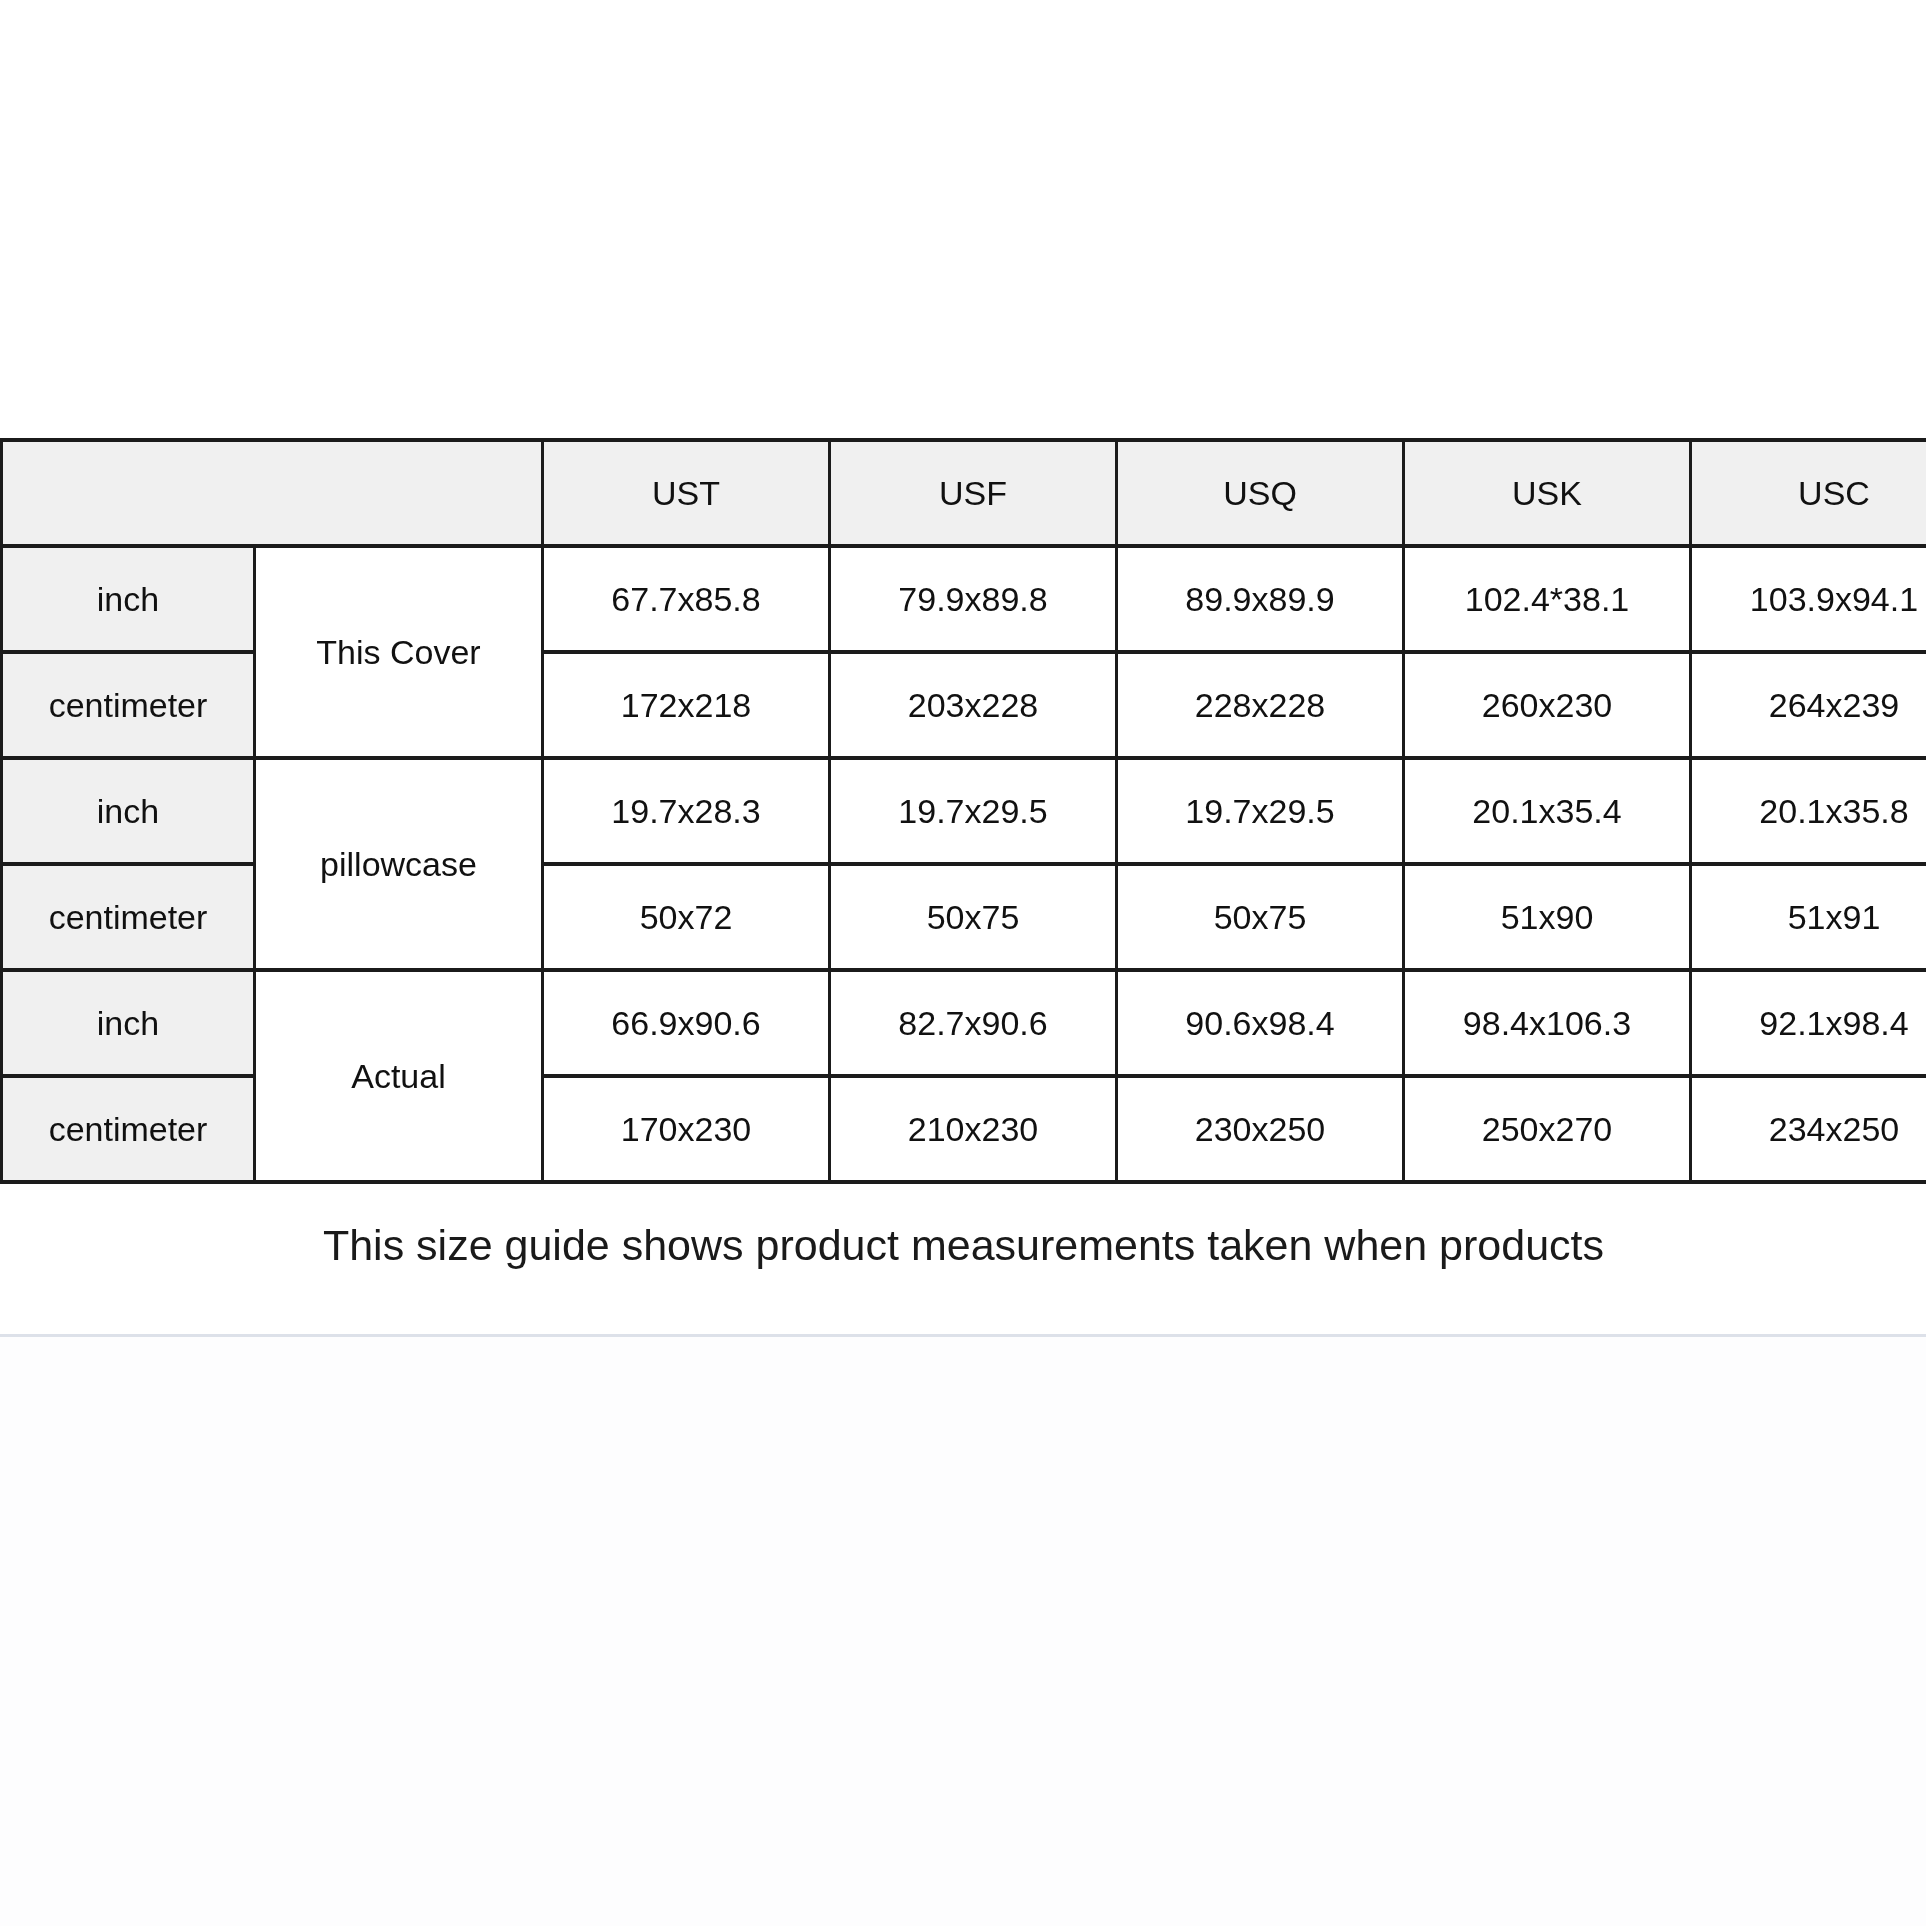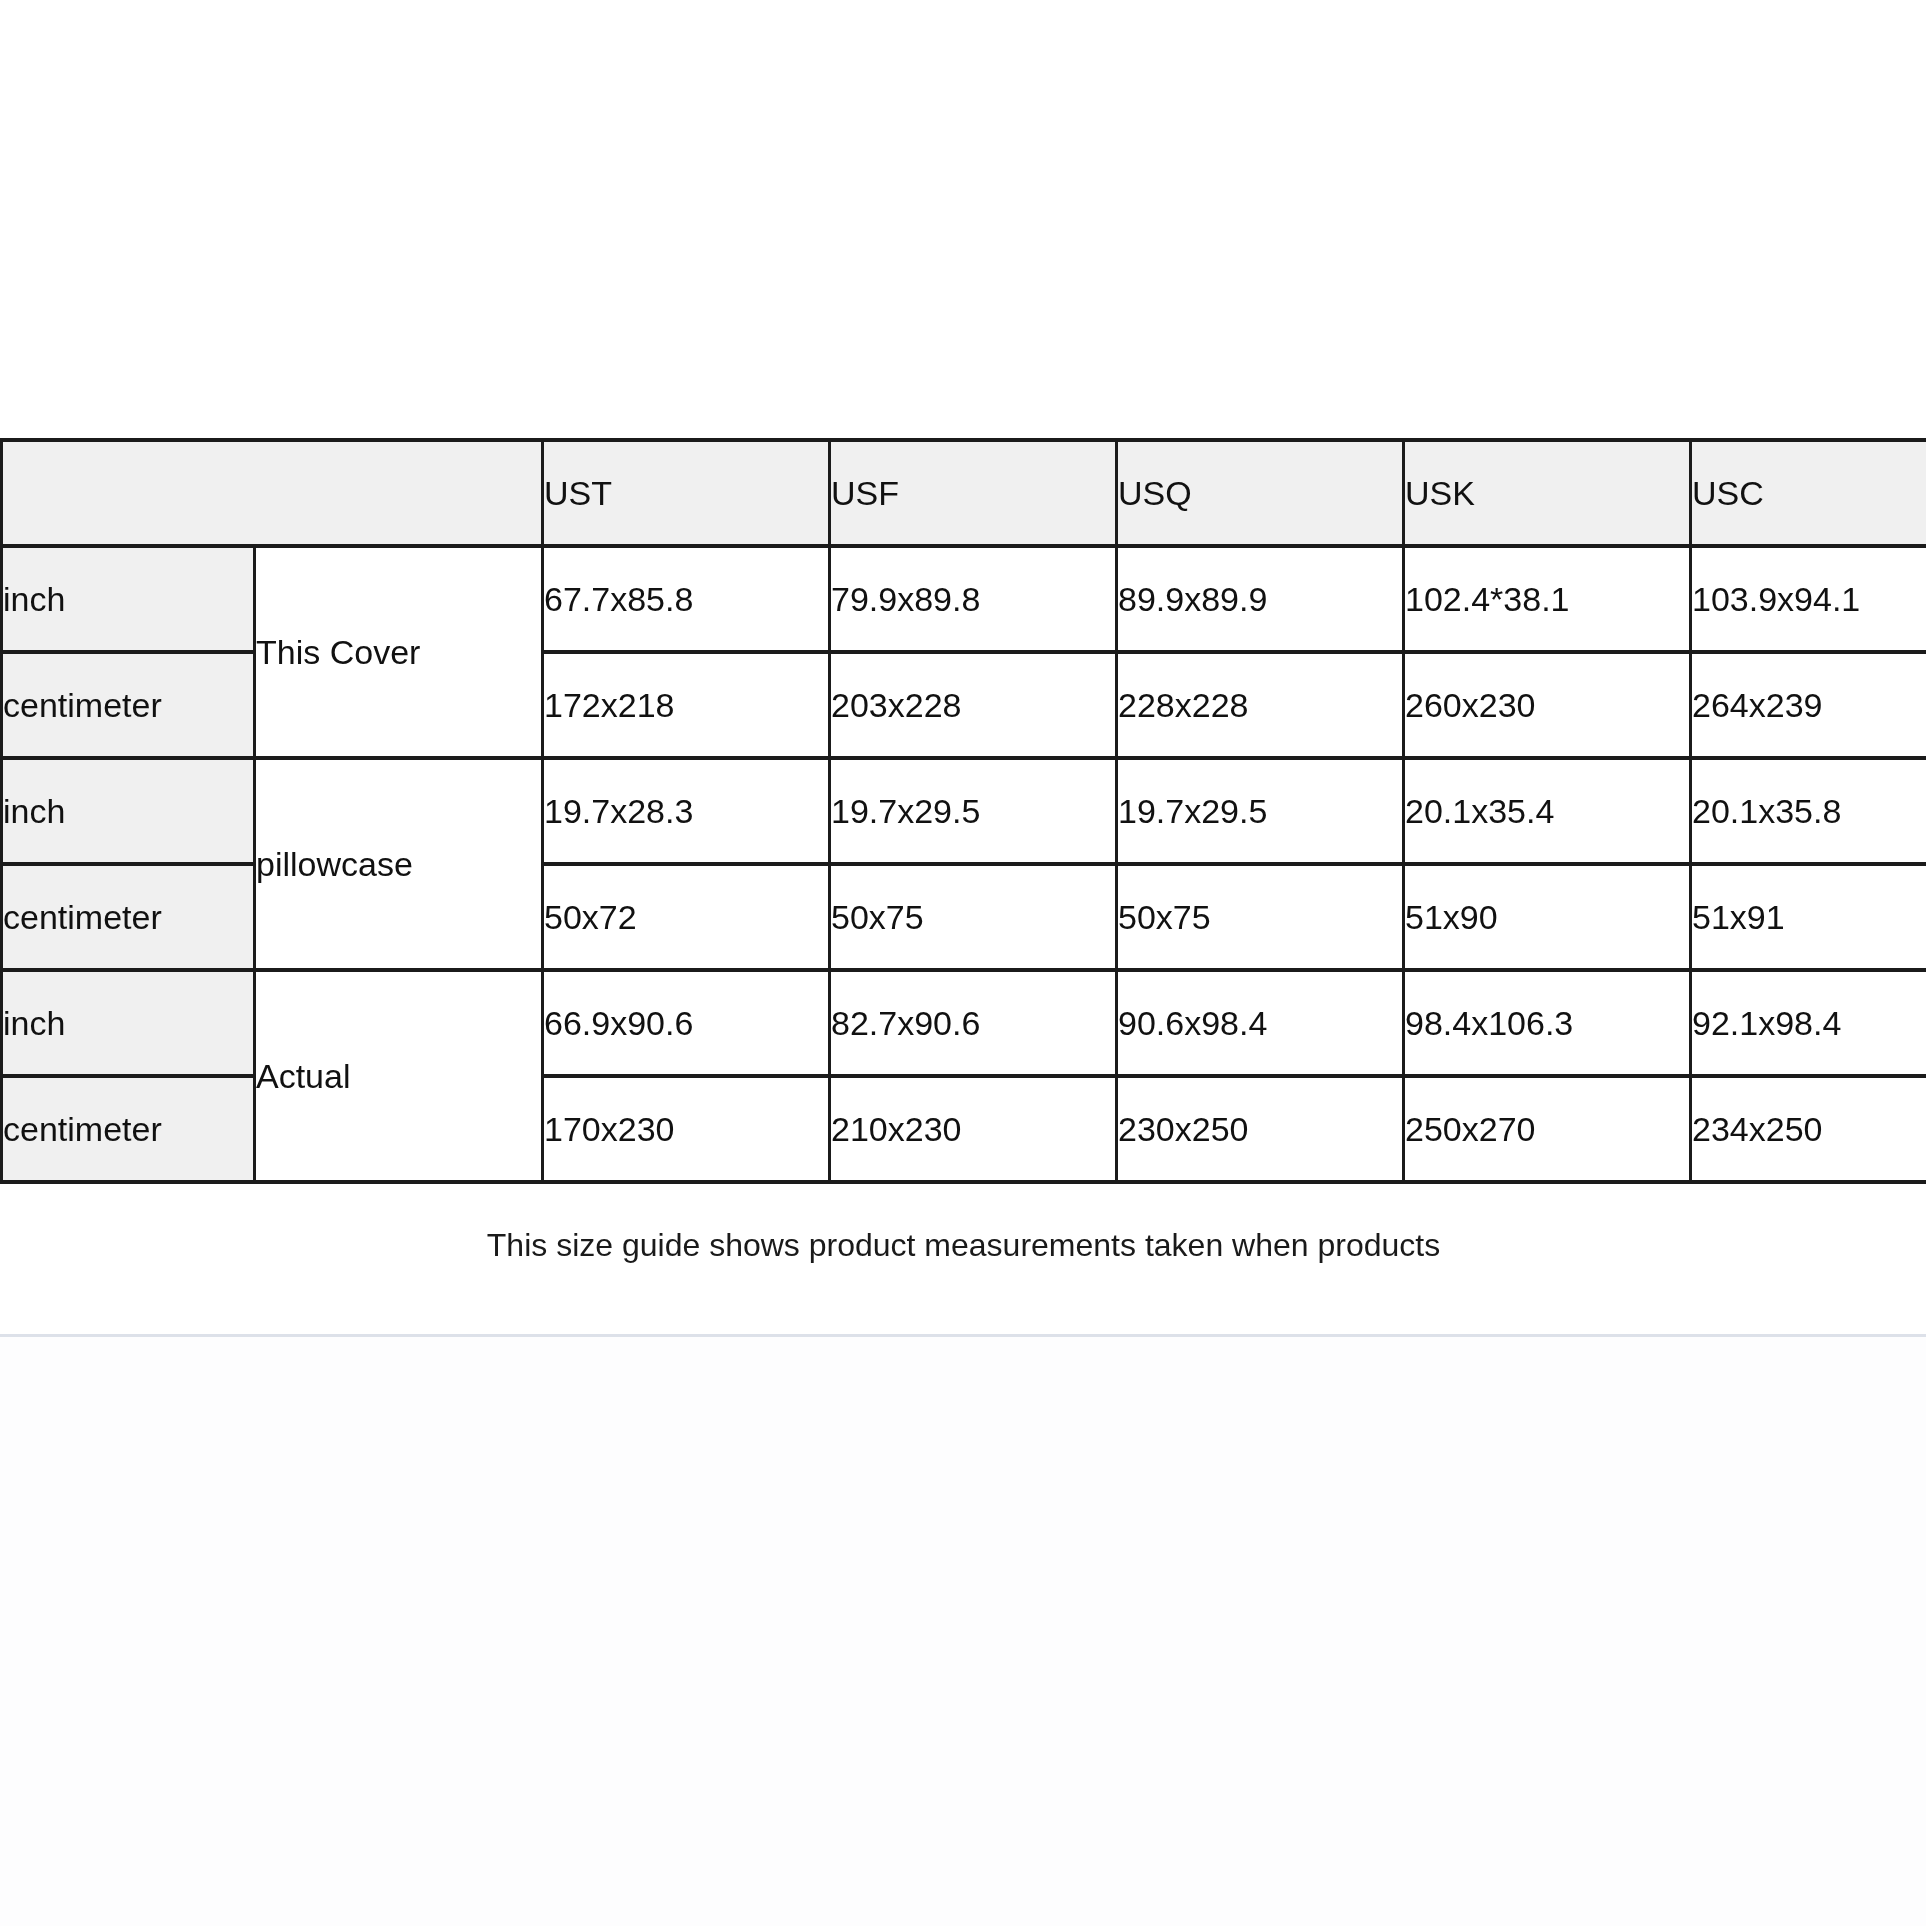--- a/index.html
+++ b/index.html
@@ -28,39 +28,40 @@
   table.size-table {
     border-collapse: collapse;
     table-layout: fixed;
     width: 1977px;
   }
   .size-table td, .size-table th {
     border: 3px solid #1b1b1b;
     border-top-width: 4px;
     border-bottom-width: 4px;
     padding: 0;
+    text-align: center;
     vertical-align: middle;
     font-size: 34px;
     font-weight: 400;
     white-space: nowrap;
     background: #ffffff;
   }
   .size-table .col-unit   { width: 253px; }
   .size-table .col-item   { width: 288px; }
   .size-table .col-size   { width: 287px; }
   .size-table .col-size-last { width: 287px; }
   .size-table tr { height: 106px; }
   .cell-gray { background: #f0f0f0 !important; }
   .footnote {
     position: absolute;
     left: 0;
     top: 1220px;
     width: 1927px;
     text-align: center;
-    font-size: 32px;
+    font-size: 43px;
     line-height: 50px;
     color: #1a1a1a;
   }
   .bottom-divider {
     position: absolute;
     left: 0;
     top: 1334px;
     width: 1927px;
     height: 3px;
     background: #dde1e9;

